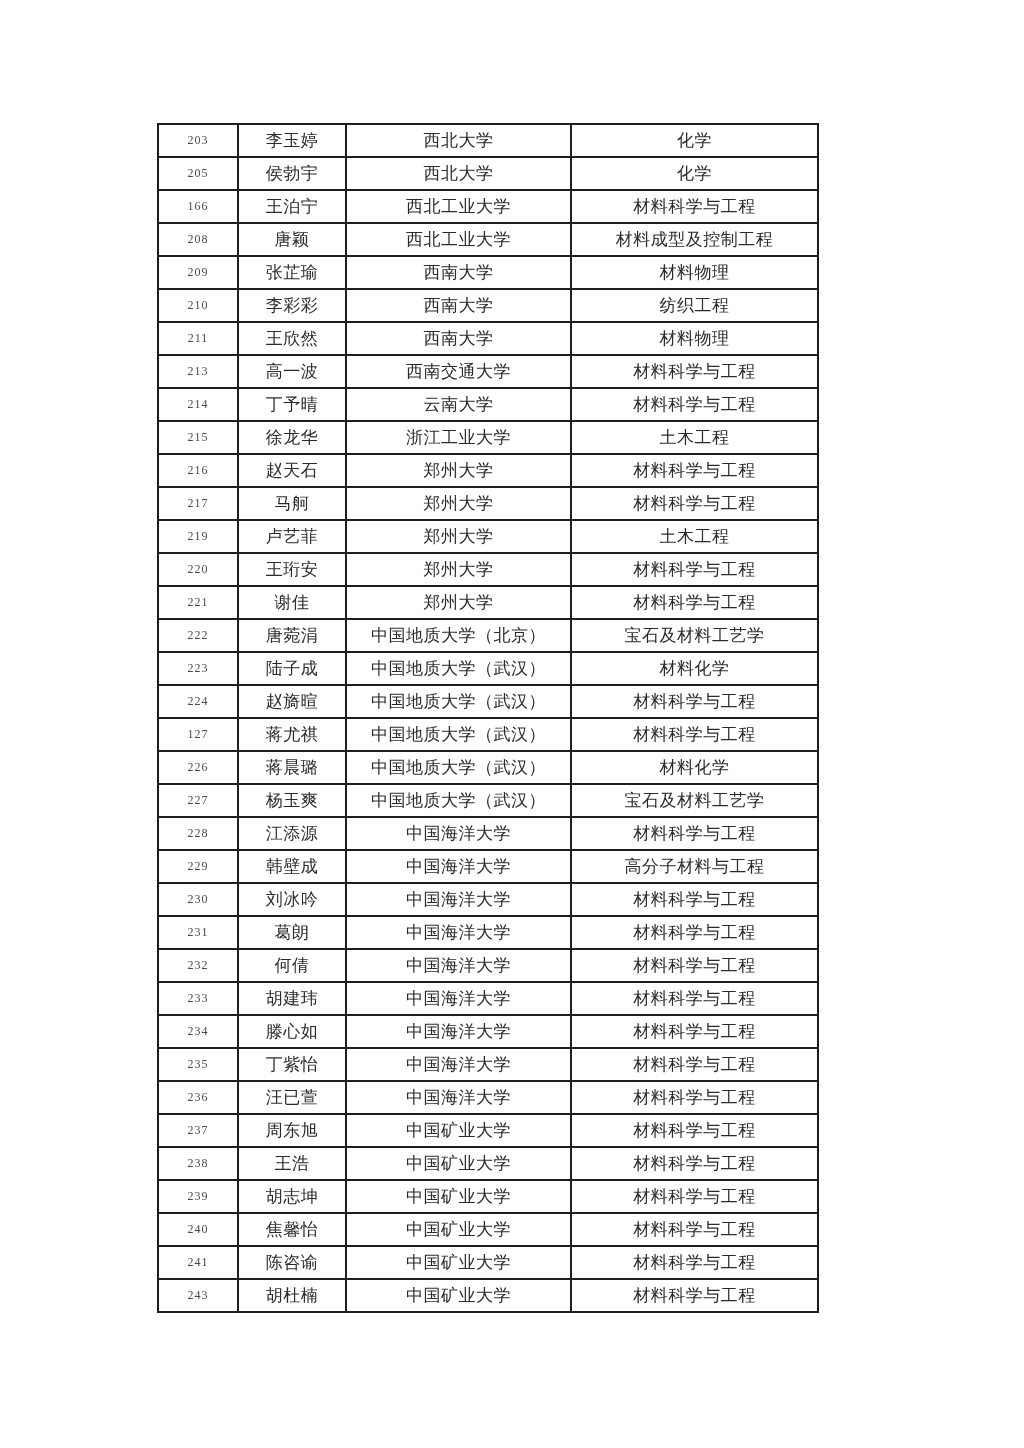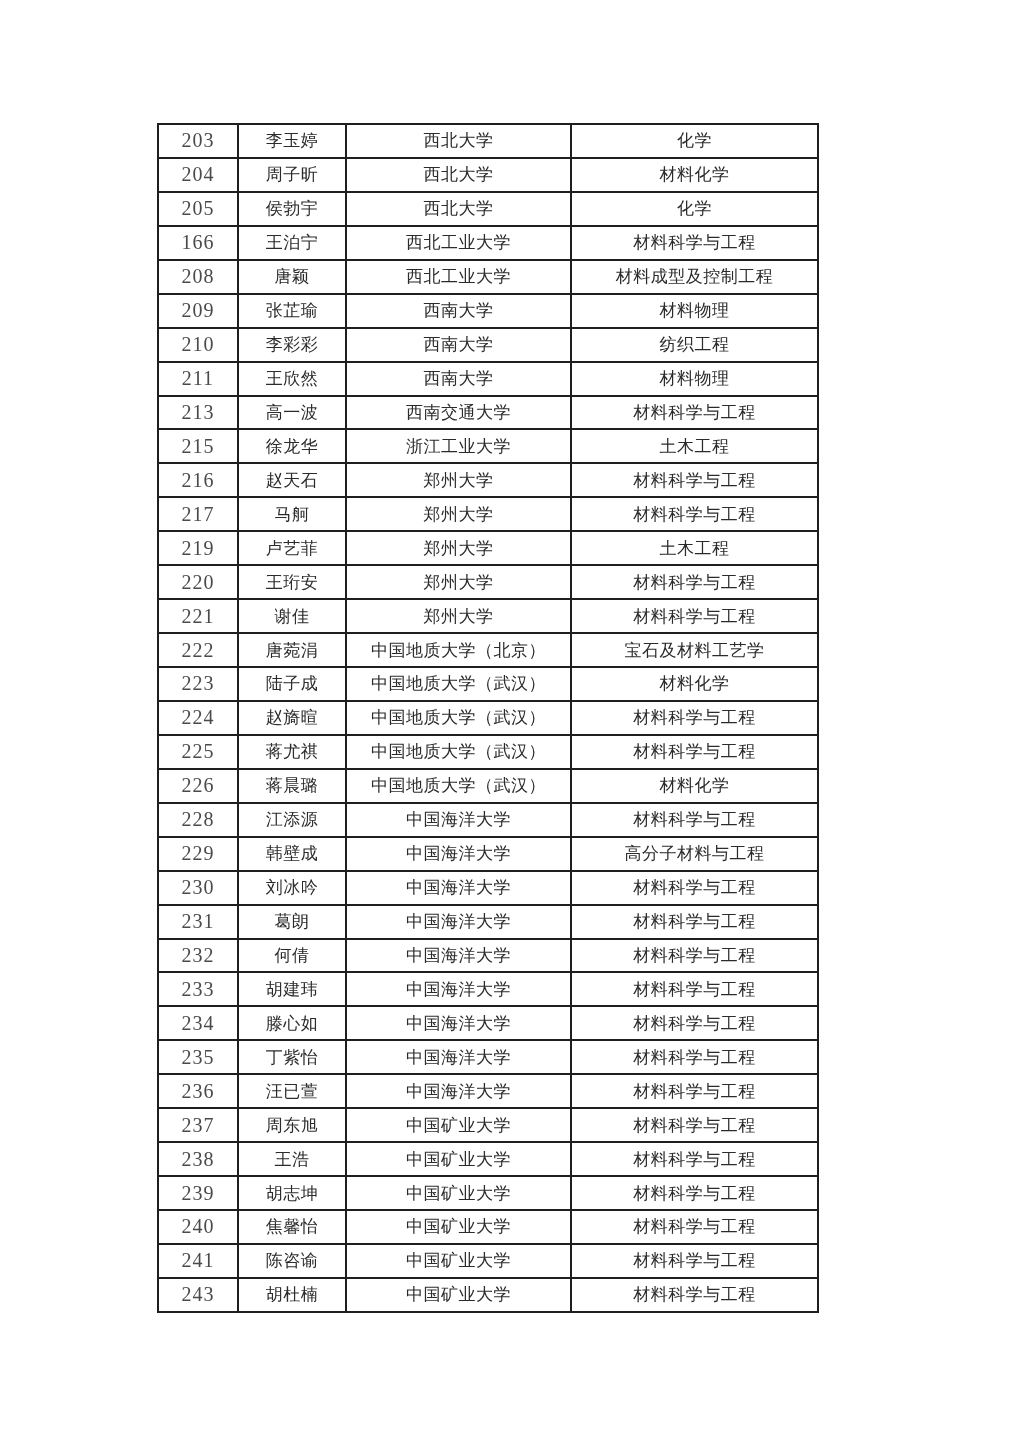--- a/index.html
+++ b/index.html
@@ -34,21 +34,21 @@
     vertical-align: middle;
     padding: 0 2px;
     font-size: 17px;
     color: #2b2b2b;
     white-space: nowrap;
     overflow: hidden;
     height: 23.6px; 
     letter-spacing: 0.5px;
   }
   table.roster td.cell-no {
-    font-size: 20px;
+    font-size: 12px;
     color: #4a4a4a;
     letter-spacing: 1px;
   }
 </style>
 </head>
 <body>
 
 <div class="page">
   <table class="roster">
     <colgroup>
@@ -59,26 +59,20 @@
     </colgroup>
     <tbody>
 
     <tr>
       <td class="cell-no">203</td>
       <td class="cell-name">李玉婷</td>
       <td class="cell-univ">西北大学</td>
       <td class="cell-major">化学</td>
     </tr>
         <tr>
-      <td class="cell-no">204</td>
-      <td class="cell-name">周子昕</td>
-      <td class="cell-univ">西北大学</td>
-      <td class="cell-major">材料化学</td>
-    </tr>
-        <tr>
       <td class="cell-no">205</td>
       <td class="cell-name">侯勃宇</td>
       <td class="cell-univ">西北大学</td>
       <td class="cell-major">化学</td>
     </tr>
         <tr>
       <td class="cell-no">166</td>
       <td class="cell-name">王泊宁</td>
       <td class="cell-univ">西北工业大学</td>
       <td class="cell-major">材料科学与工程</td>
@@ -107,20 +101,26 @@
       <td class="cell-univ">西南大学</td>
       <td class="cell-major">材料物理</td>
     </tr>
         <tr>
       <td class="cell-no">213</td>
       <td class="cell-name">高一波</td>
       <td class="cell-univ">西南交通大学</td>
       <td class="cell-major">材料科学与工程</td>
     </tr>
         <tr>
+      <td class="cell-no">214</td>
+      <td class="cell-name">丁予晴</td>
+      <td class="cell-univ">云南大学</td>
+      <td class="cell-major">材料科学与工程</td>
+    </tr>
+        <tr>
       <td class="cell-no">215</td>
       <td class="cell-name">徐龙华</td>
       <td class="cell-univ">浙江工业大学</td>
       <td class="cell-major">土木工程</td>
     </tr>
         <tr>
       <td class="cell-no">216</td>
       <td class="cell-name">赵天石</td>
       <td class="cell-univ">郑州大学</td>
       <td class="cell-major">材料科学与工程</td>
@@ -161,32 +161,38 @@
       <td class="cell-univ">中国地质大学（武汉）</td>
       <td class="cell-major">材料化学</td>
     </tr>
         <tr>
       <td class="cell-no">224</td>
       <td class="cell-name">赵旖暄</td>
       <td class="cell-univ">中国地质大学（武汉）</td>
       <td class="cell-major">材料科学与工程</td>
     </tr>
         <tr>
-      <td class="cell-no">225</td>
+      <td class="cell-no">127</td>
       <td class="cell-name">蒋尤祺</td>
       <td class="cell-univ">中国地质大学（武汉）</td>
       <td class="cell-major">材料科学与工程</td>
     </tr>
         <tr>
       <td class="cell-no">226</td>
       <td class="cell-name">蒋晨璐</td>
       <td class="cell-univ">中国地质大学（武汉）</td>
       <td class="cell-major">材料化学</td>
     </tr>
         <tr>
+      <td class="cell-no">227</td>
+      <td class="cell-name">杨玉爽</td>
+      <td class="cell-univ">中国地质大学（武汉）</td>
+      <td class="cell-major">宝石及材料工艺学</td>
+    </tr>
+        <tr>
       <td class="cell-no">228</td>
       <td class="cell-name">江添源</td>
       <td class="cell-univ">中国海洋大学</td>
       <td class="cell-major">材料科学与工程</td>
     </tr>
         <tr>
       <td class="cell-no">229</td>
       <td class="cell-name">韩壁成</td>
       <td class="cell-univ">中国海洋大学</td>
       <td class="cell-major">高分子材料与工程</td>

